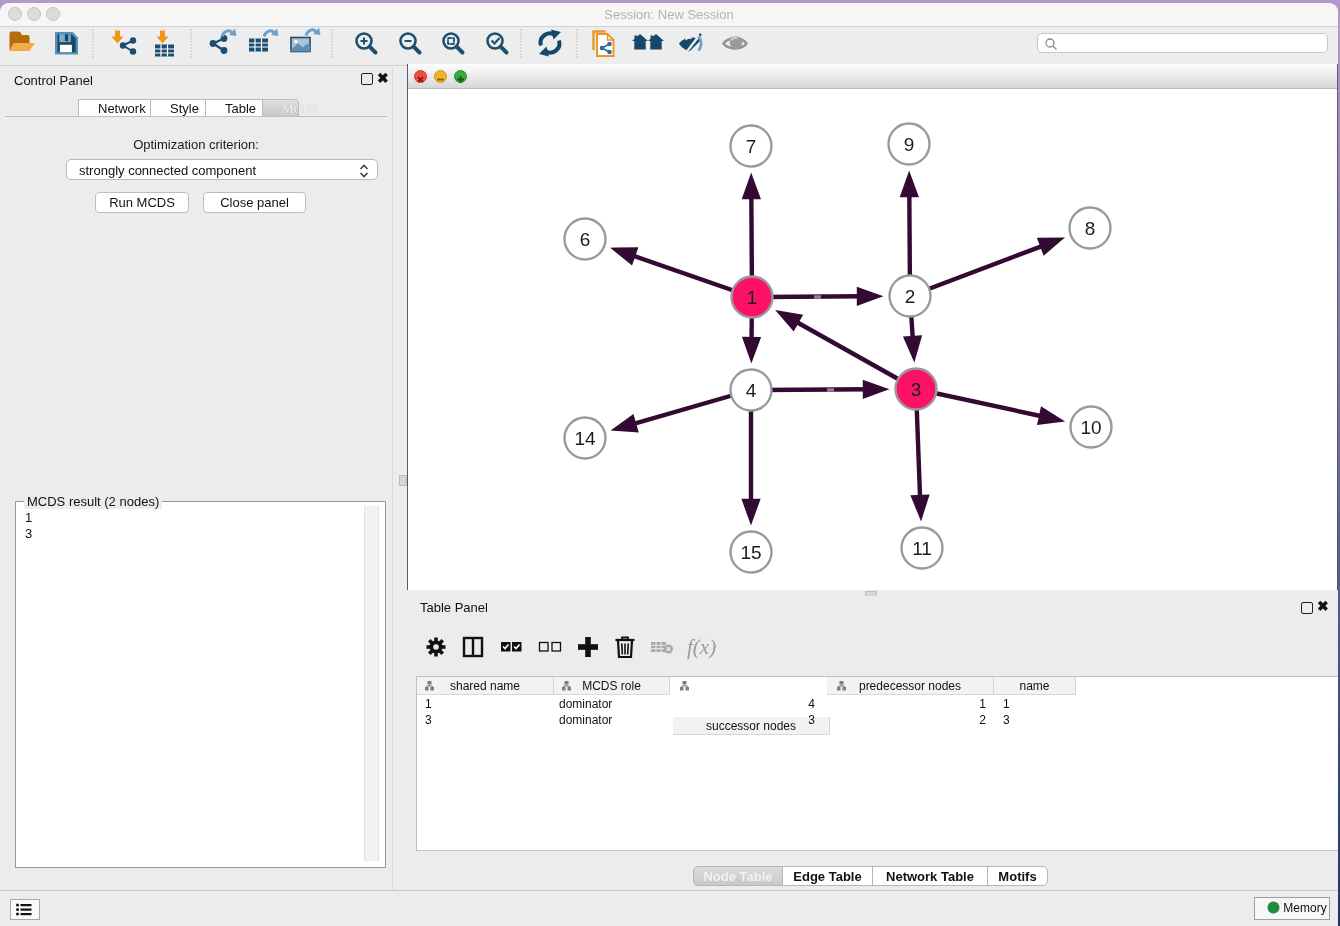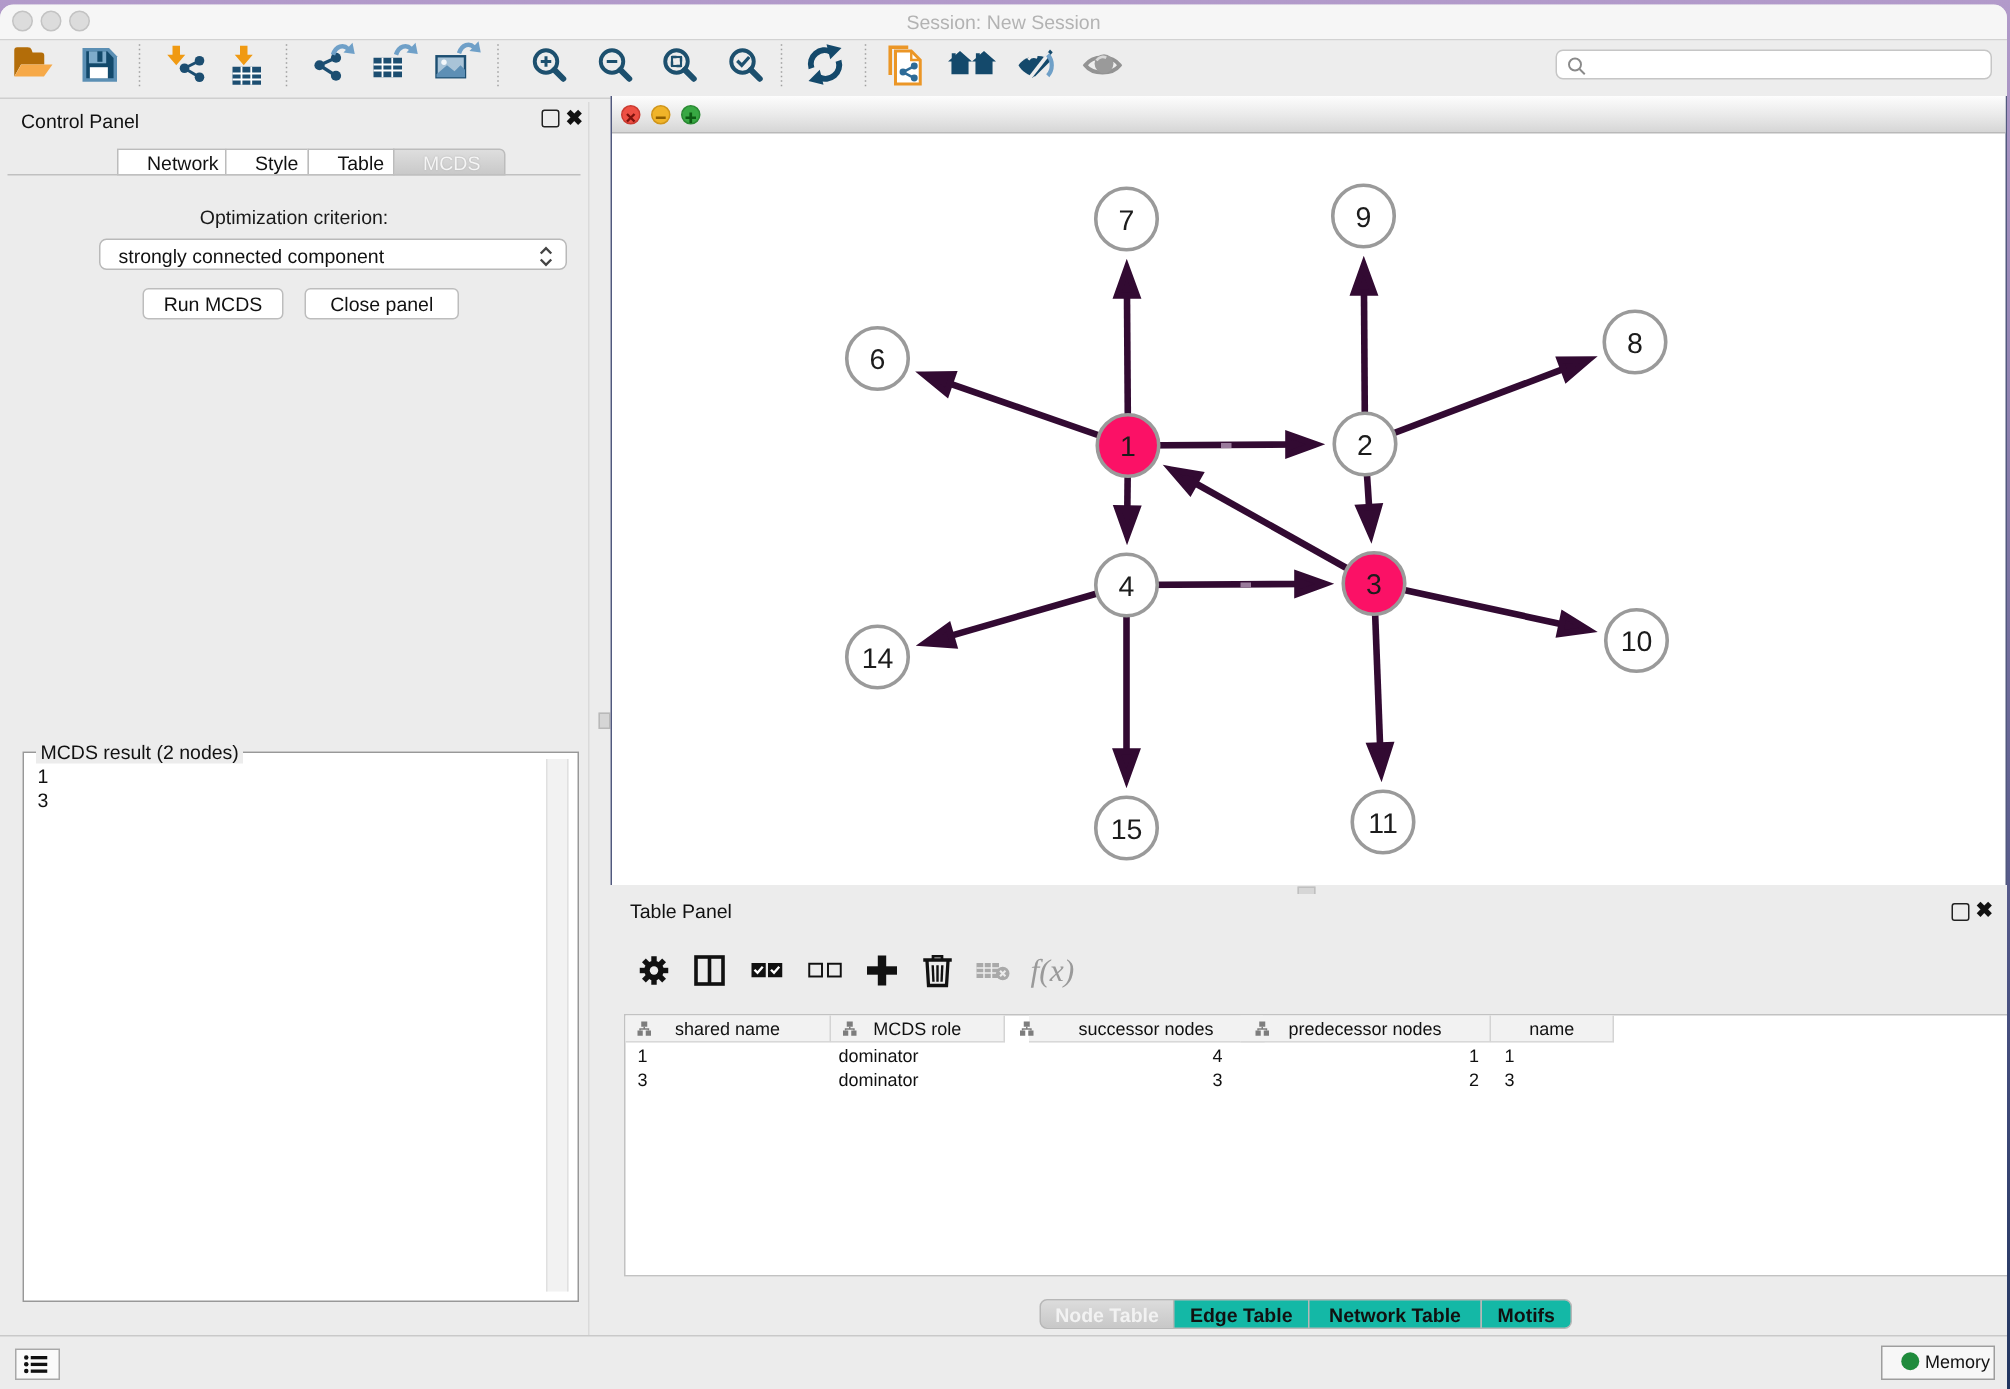--- a/index.html
+++ b/index.html
@@ -36,21 +36,21 @@
 .gem{top:6px;width:13px;height:13px;border-radius:50%;box-sizing:border-box;text-align:center;}
 #netname{top:5px;left:0;width:929px;text-align:center;font-size:13px;font-weight:bold;color:#222;}
 #hdiv{left:407px;top:588px;width:933px;height:5px;background:#ececec;}
 #hgrip{left:865px;top:588px;width:10px;height:4px;background:#d6d6d6;border:1px solid #c0c0c0;}
 
 #tpanel{left:407px;top:593px;width:933px;height:294px;background:#ececec;}
 #tphead{left:13px;top:4px;font-size:13px;color:#111;}
 #ttable{left:9px;top:80px;width:966px;height:175px;background:#fff;border:1px solid #c2c2c2;box-sizing:border-box;}
 .thr{position:absolute;top:0;height:18px;background:#f2f2f2;border-right:1px solid #d4d4d4;box-sizing:border-box;font-size:12px;color:#111;text-align:center;line-height:18px;}
 .trow{position:absolute;font-size:12px;color:#111;height:16px;line-height:16px;}
-.btab{position:absolute;top:270px;height:20px;background:#14b8a6;border:1px solid #b7b7b7;font-size:13px;font-weight:bold;color:#111;text-align:center;line-height:19px;box-sizing:border-box;}
+.btab{position:absolute;top:270px;height:20px;background:#ffffff;border:1px solid #b7b7b7;font-size:13px;font-weight:bold;color:#111;text-align:center;line-height:19px;box-sizing:border-box;}
 
 #statusbar{left:0;top:887px;width:1338px;height:36px;background:#ececec;border-top:1px solid #c9c9c9;}
 #listbtn{left:10px;top:8px;width:28px;height:19px;background:#fafafa;border:1px solid #a8a8a8;}
 #membtn{left:1254px;top:6px;width:74px;height:21px;background:#f7f7f7;border:1px solid #9e9e9e;font-size:12px;color:#111;line-height:21px;}
 </style>
 </head>
 <body>
 <div id="backdrop" class="abs"></div>
 <div id="appwin" class="abs">
   <div id="titlebar" class="abs">
@@ -214,21 +214,21 @@
         </svg>
       </div>
   </div>
   <div id="cpanel" class="abs">
     <div id="cphead" class="abs">Control Panel</div>
     <div class="winbtn abs" style="left:361px;"></div>
     <div class="xbtn abs" style="left:377px;">✖</div>
     <div class="tab abs" style="left:78px;width:73px;">Network</div>
     <div class="tab abs" style="left:150px;width:56px;">Style</div>
     <div class="tab abs" style="left:205px;width:58px;">Table</div>
-    <div class="tab abs" style="left:262px;width:75px;background:linear-gradient(180deg,#dedede,#c9c9c9);color:#f5f5f5;text-shadow:0 0 1px #aaa;border-radius:0 4px 0 0;">MCDS</div>
+    <div class="tab abs" style="left:262px;width:37px;background:linear-gradient(180deg,#dedede,#c9c9c9);color:#f5f5f5;text-shadow:0 0 1px #aaa;border-radius:0 4px 0 0;font-family:Liberation Serif, serif;">MCDS</div>
     <div id="tabpane" class="abs"></div>
     <div id="optlabel" class="abs">Optimization criterion:</div>
     <div id="combo" class="abs">
         <span>strongly connected component</span>
       <svg class="abs" style="right:8px;top:3px;" width="10" height="16" viewBox="0 0 10 16">
           <polyline points="1.5,6 5,2.5 8.5,6" fill="none" stroke="#444" stroke-width="1.6"></polyline>
           <polyline points="1.5,10 5,13.5 8.5,10" fill="none" stroke="#444" stroke-width="1.6"></polyline>
         </svg>
     </div>
     <div class="btn abs" style="left:95px;width:94px;">Run MCDS</div>
@@ -384,21 +384,21 @@
           </g>
         <circle cx="6.5" cy="2" r="4.5" fill="#a9a9a9"></circle>
           <path d="M4.7,0.2 l3.6,3.6 m0,-3.6 l-3.6,3.6" stroke="#ececec" stroke-width="1.4"></path>
       </g>
 
       <text x="280" y="28" font-family="&quot;Liberation Serif&quot;,serif" font-style="italic" font-size="21" fill="#9a9a9a">f(x)</text>
     </svg>
     <div id="ttable" class="abs">
       <div class="thr abs" style="left:0;width:137px;border-bottom:1px solid #d8d8d8;">shared name</div>
       <div class="thr abs" style="left:137px;width:116px;border-bottom:1px solid #d8d8d8;">MCDS role</div>
-      <div class="thr abs" style="left:269px;width:157px;border-bottom:1px solid #d8d8d8;">successor nodes</div>
+      <div class="thr abs" style="left:256px;width:157px;border-bottom:1px solid #d8d8d8;margin-top:40px;">successor nodes</div>
       <div class="thr abs" style="left:410px;width:167px;border-bottom:1px solid #d8d8d8;">predecessor nodes</div>
       <div class="thr abs" style="left:577px;width:82px;border-bottom:1px solid #d8d8d8;">name</div>
       <svg class="abs" style="left:0;top:0" width="600" height="18" viewBox="0 0 600 18">
         <g fill="#7d7d7d">
           <g transform="translate(8,4)">
               <rect x="2.5" y="0" width="4" height="3.5"></rect>
               <rect x="0" y="6" width="3.5" height="3.5"></rect>
               <rect x="5.5" y="6" width="3.5" height="3.5"></rect>
               <path d="M4.5,3.5 v1.5 M1.7,6 v-1 h5.6 v1" stroke="#7d7d7d" fill="none"></path>
             </g>

